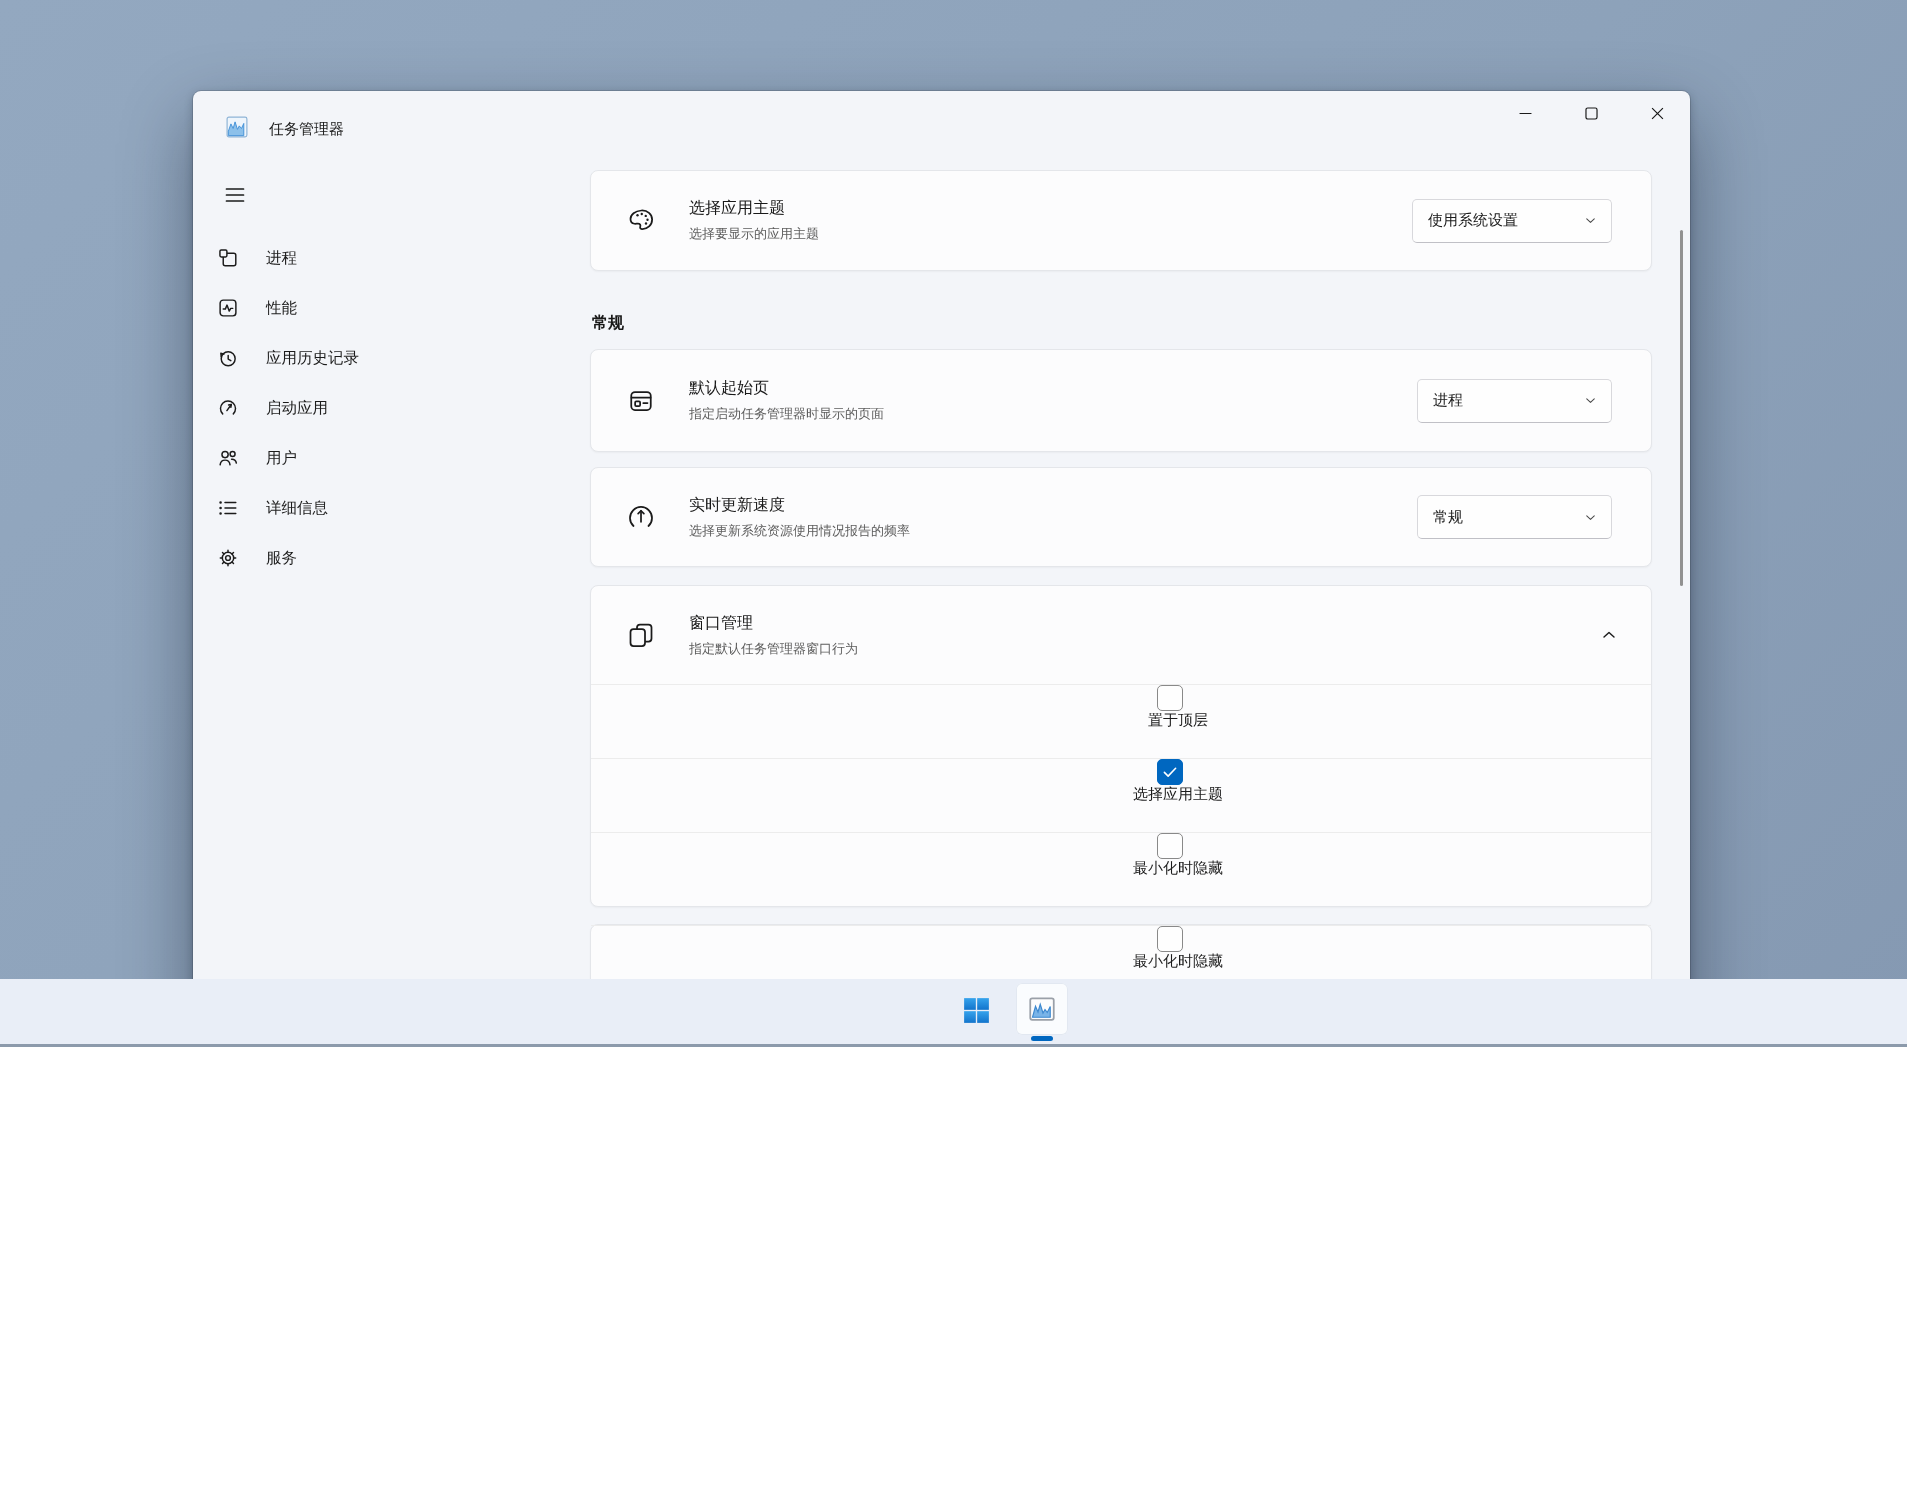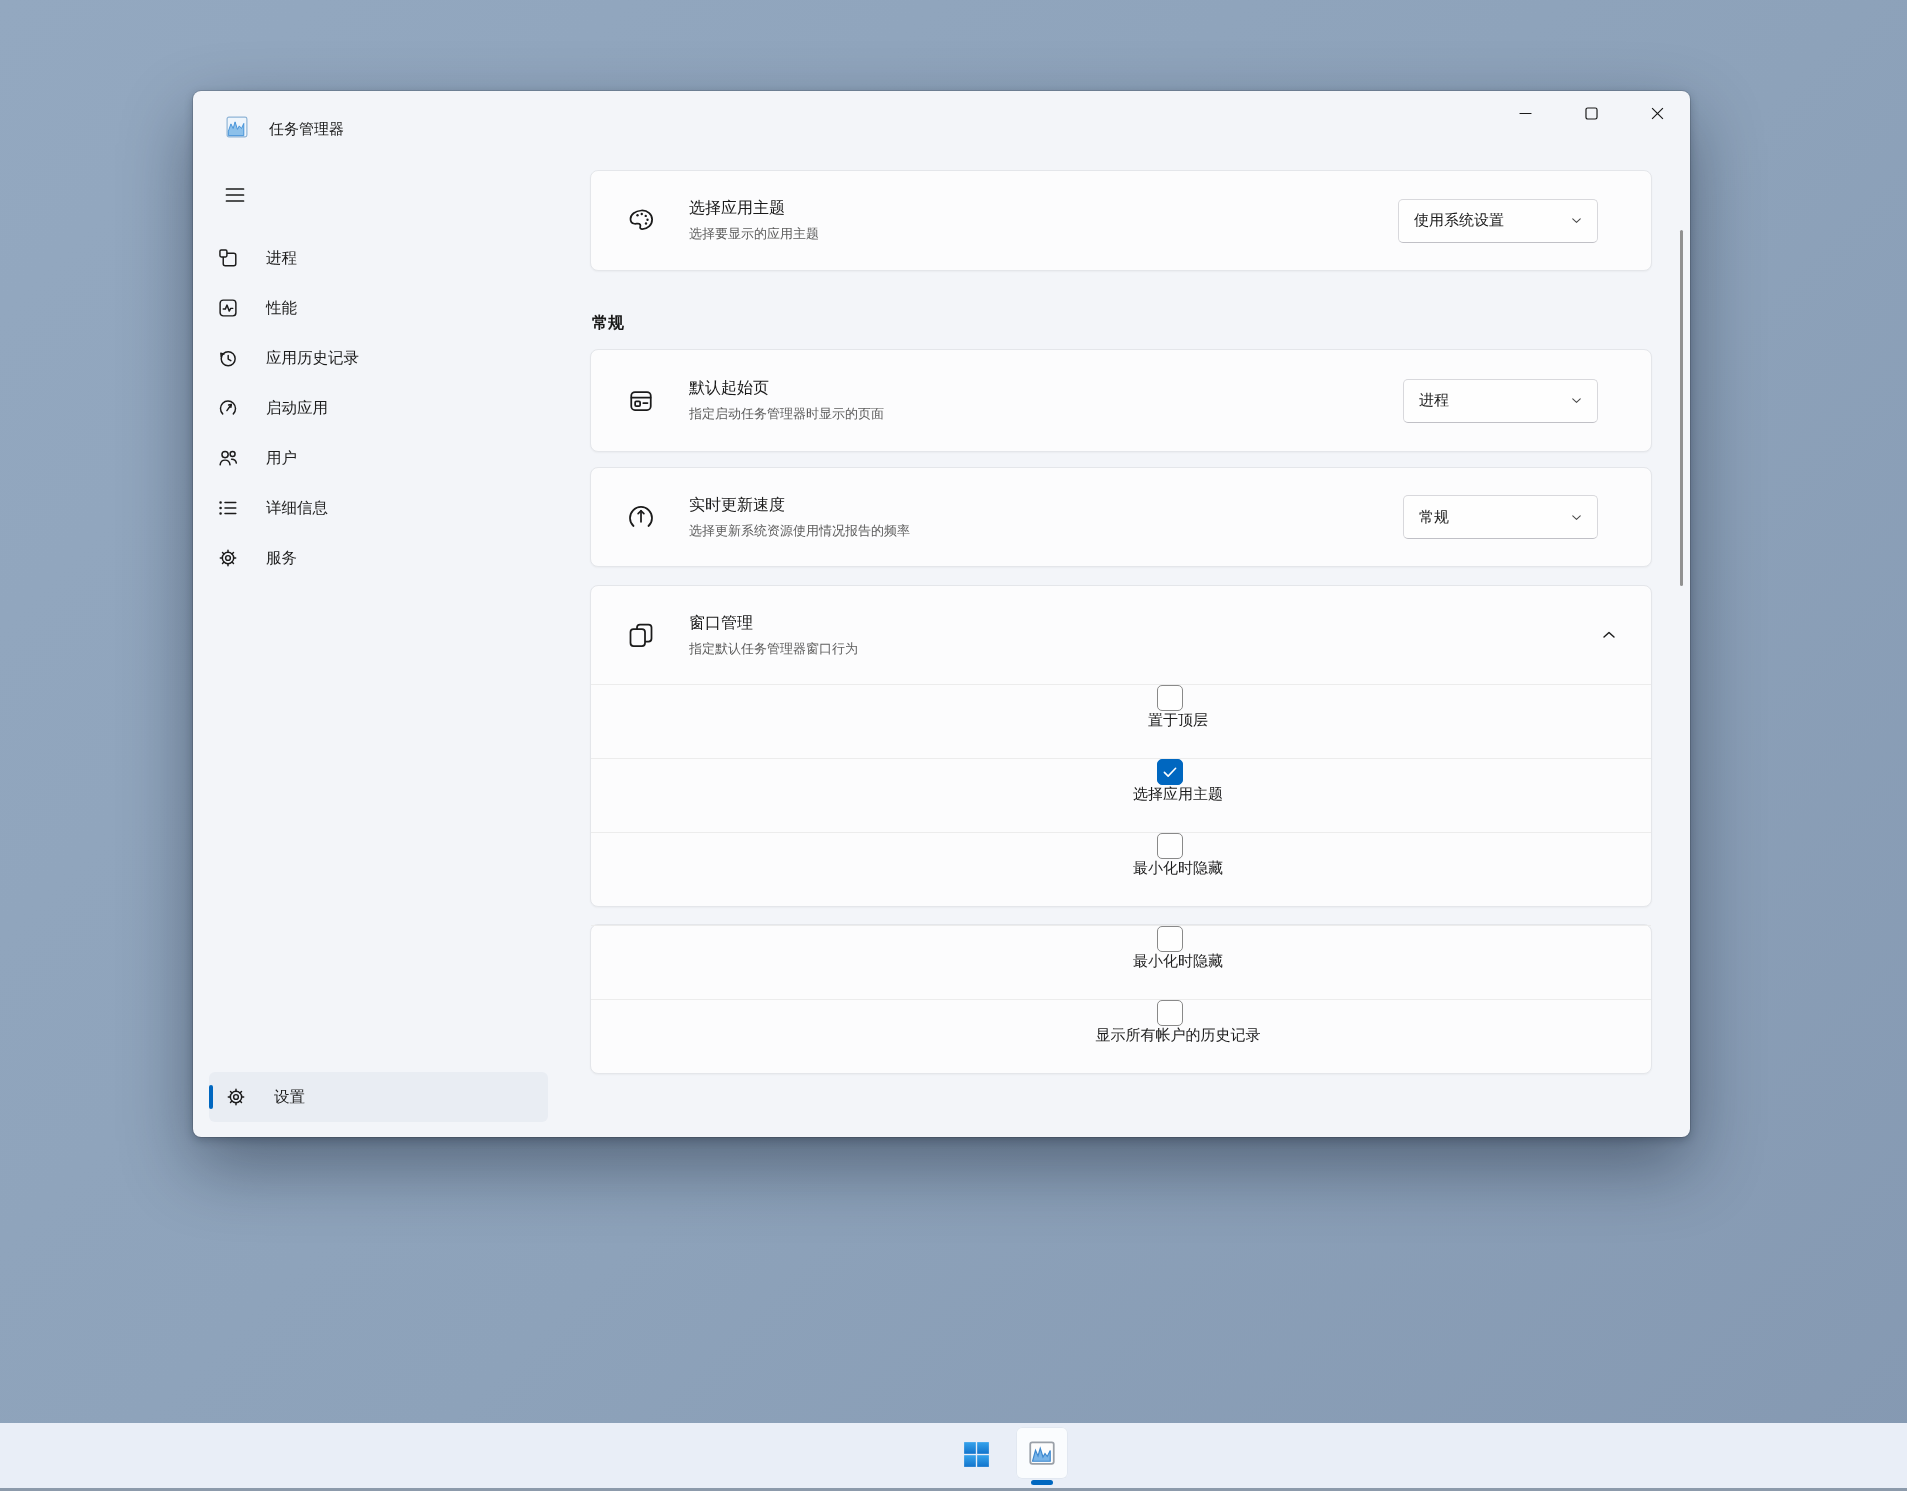--- a/index.html
+++ b/index.html
@@ -2,21 +2,21 @@
 <html style="--accent: #0067c0; --desktop: #8da2ba; --win-bg: #f3f5f9; --card-bg: #fcfcfd; --taskbar-bg: #e9eef7; --text-primary: #1b1b1b; --text-secondary: #5d5d5d;"><head>
 <meta charset="utf-8">
 <style>
   :root{
     --accent:#0067c0; --desktop:#8da2ba; --win-bg:#f3f5f9; --card-bg:#fcfcfd;
     --card-border:#e4e6ea; --divider:#ececec; --text-1:#1b1b1b; --text-2:#5d5d5d;
     --taskbar-bg:#e9eef7; --sidebar-active:#e9edf3; --scrollbar:#919191;
   }
   *{margin:0;padding:0;box-sizing:border-box;}
   body{font-family:"Liberation Sans","DejaVu Sans",sans-serif;color:var(--text-1);}
-  .desktop{position:relative;width:1907px;height:1491px;overflow:hidden;
+  .desktop{position:relative;width:1907px;height:1047px;overflow:hidden;
     background:linear-gradient(135deg,#93a8c0 0%,#8da2ba 55%,#8599b2 100%);}
   
   .window{position:absolute;left:193px;top:91px;width:1497px;height:1046px;
     background:var(--win-bg);border-radius:8px;overflow:hidden;
     box-shadow:0 3px 8px rgba(10,20,35,.25),0 28px 70px rgba(10,20,35,.42);
     outline:1px solid rgba(0,0,0,.12);}
   .titlebar{position:absolute;top:0;left:0;right:0;height:60px;}
   .app-icon{position:absolute;left:33px;top:25px;width:22px;height:22px;display:block;}
   .app-title{position:absolute;left:76px;top:29px;font-size:15px;color:#1c1c1c;}
   .win-controls{position:absolute;top:1px;right:0;display:flex;}
@@ -36,21 +36,21 @@
   .active-indicator{position:absolute;left:0;top:13px;width:4px;height:24px;border-radius:3px;
     background:var(--accent);}
   
   .content{position:absolute;left:362px;top:60px;right:0;bottom:0;padding:19px 0 0 35px;overflow:hidden;}
   .card{width:1062px;background:var(--card-bg);border:1px solid var(--card-border);
     border-radius:8px;box-shadow:0 1px 2px rgba(0,0,0,.04);}
   .row-card{display:flex;align-items:center;padding-left:35px;}
   .card-icon{width:30px;height:30px;margin-right:33px;flex:none;display:flex;align-items:center;justify-content:center;}
   .card-title{font-size:16px;color:#191919;}
   .card-sub{font-size:13px;color:var(--text-2);margin-top:6px;}
-  .dropdown{margin-left:auto;margin-right:53px;height:44px;display:flex;align-items:center;
+  .dropdown{margin-left:auto;margin-right:39px;height:44px;display:flex;align-items:center;
     justify-content:space-between;gap:10px;padding:0 13px 0 15px;background:#fefefe;
     border:1px solid #d8d8dc;border-bottom-color:#c0c0c6;border-radius:5px;
     font-size:15px;color:#1b1b1b;font-family:inherit;}
   .section-title{font-size:16px;font-weight:700;color:#191919;height:24px;line-height:24px;
     margin:40px 0 14px 2px;}
   .card-header{height:98px;display:flex;align-items:center;padding-left:35px;}
   .card-header.tall{height:104px;}
   .expander{margin-left:auto;margin-right:24px;width:36px;height:36px;border:none;background:transparent;
     display:flex;align-items:center;justify-content:center;border-radius:5px;}
   .check-row{height:74px;display:flex;align-items:center;padding-left:97px;border-top:1px solid var(--divider);flex-direction:column;}

